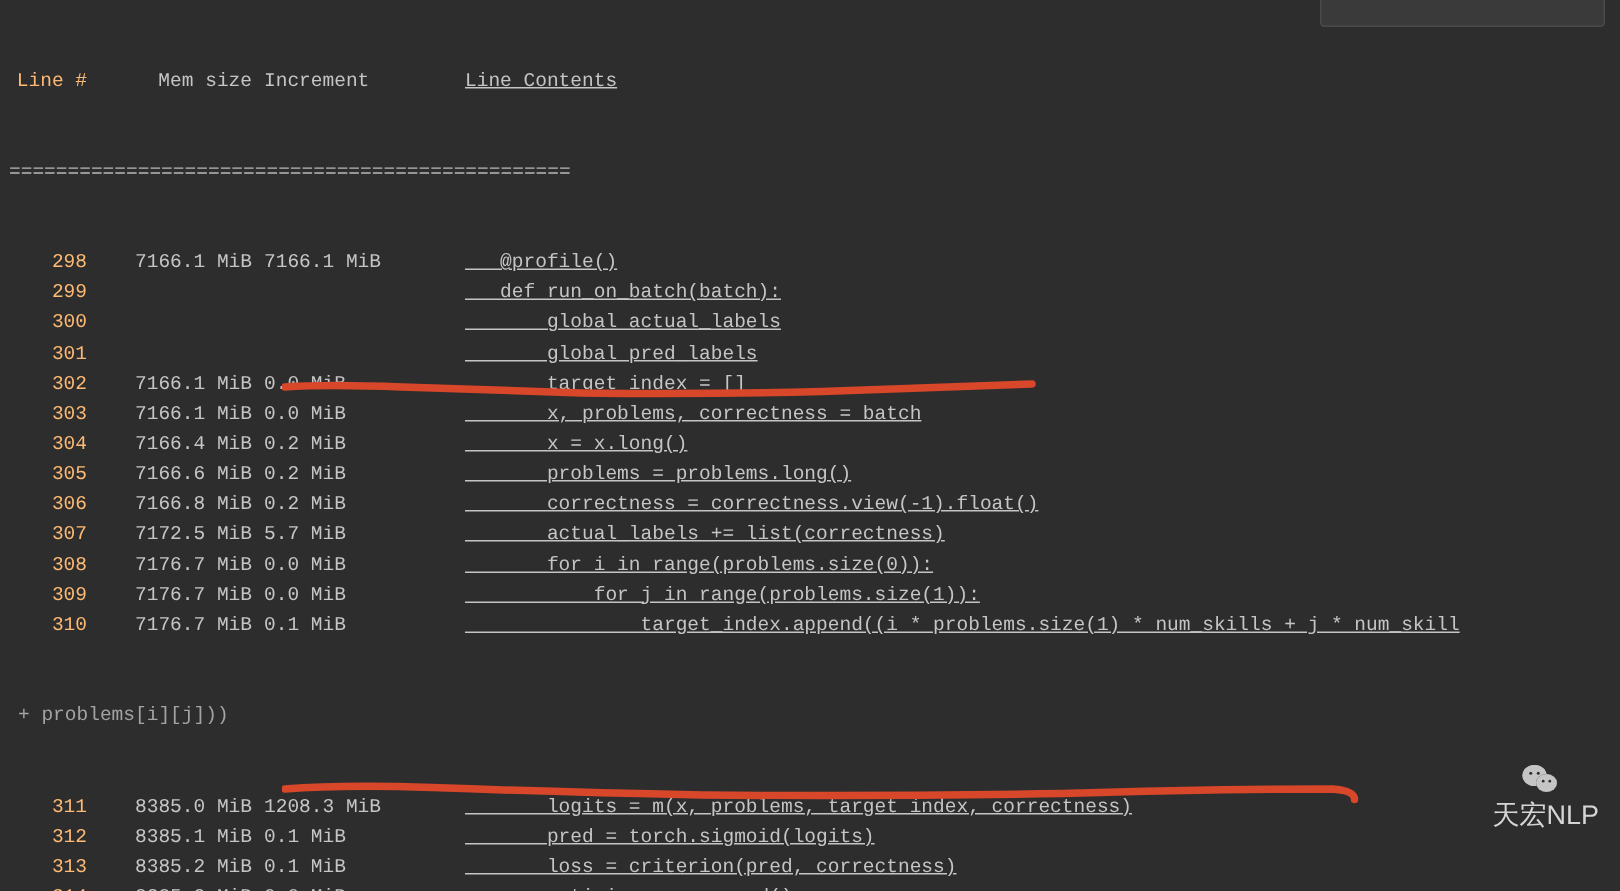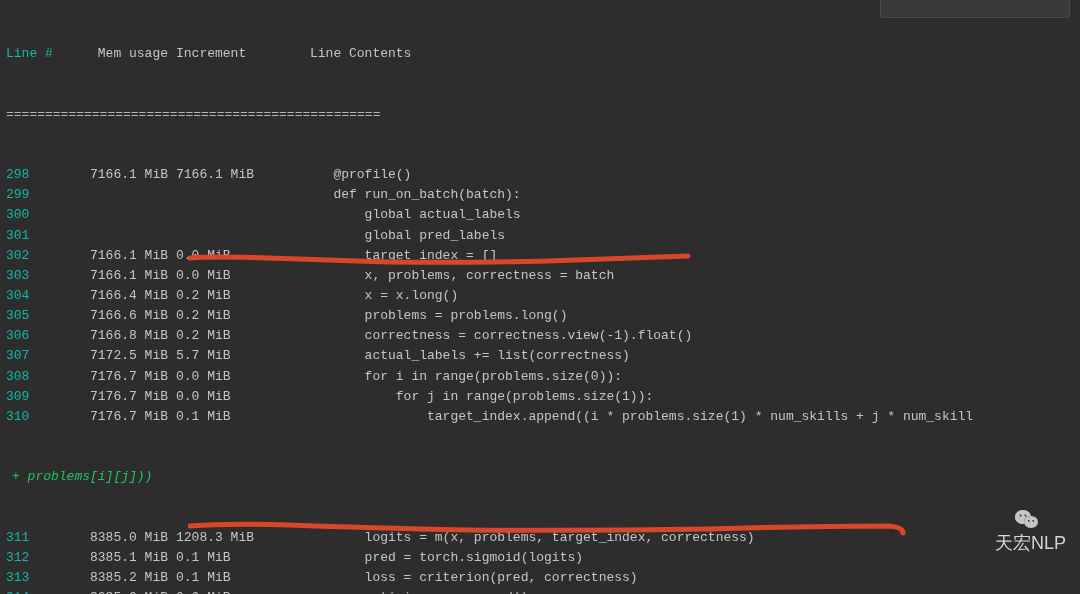--- a/index.html
+++ b/index.html
@@ -26,46 +26,46 @@
       color: #b5b5b5;
     }
     .divider {
       color: #b5b5b5;
     }
     .row {
       display: flex;
     }
     .col-line {
       width: 60px;
-      text-align: left;
+      text-align: right;
       padding-right: 8px;
-      color: #14b8a6;
+      color: #fdba74;
     }
     .col-mem {
       width: 110px;
       text-align: right;
       padding-right: 8px;
       color: #c5c5c5;
     }
     .col-incr {
       width: 110px;
       text-align: left;
       padding-right: 8px;
       color: #c5c5c5;
     }
     .col-content {
       flex: 1;
       padding-left: 24px;
       color: #c5c5c5;
       white-space: pre;
+      text-decoration: underline;
     }
     .continuation {
       padding-left: 6px;
-      color: #22c55e;
-      font-style: italic;
+      color: #a3a3a3;
     }
     .annotation {
       position: absolute;
       pointer-events: none;
     }
     .underline-1 {
       top: 252px;
       left: 188px;
       width: 520px;
       height: 20px;
@@ -113,21 +113,21 @@
     }
   </style>
 </head>
 <body>
 
 <div class="search-box"></div>
 
 <div class="terminal">
   <div class="row header">
     <span class="col-line">Line #</span>
-    <span class="col-mem">Mem usage</span>
+    <span class="col-mem">Mem size</span>
     <span class="col-incr">Increment</span>
     <span class="col-content">Line Contents</span>
   </div>
   <div class="divider">================================================</div>
   <div id="rows-container"><div class="row"><span class="col-line">298</span><span class="col-mem">7166.1 MiB</span><span class="col-incr">7166.1 MiB</span><span class="col-content">   @profile()</span></div><div class="row"><span class="col-line">299</span><span class="col-mem"></span><span class="col-incr"></span><span class="col-content">   def run_on_batch(batch):</span></div><div class="row"><span class="col-line">300</span><span class="col-mem"></span><span class="col-incr"></span><span class="col-content">       global actual_labels</span></div><div class="row"><span class="col-line">301</span><span class="col-mem"></span><span class="col-incr"></span><span class="col-content">       global pred_labels</span></div><div class="row"><span class="col-line">302</span><span class="col-mem">7166.1 MiB</span><span class="col-incr">0.0 MiB</span><span class="col-content">       target_index = []</span></div><div class="row"><span class="col-line">303</span><span class="col-mem">7166.1 MiB</span><span class="col-incr">0.0 MiB</span><span class="col-content">       x, problems, correctness = batch</span></div><div class="row"><span class="col-line">304</span><span class="col-mem">7166.4 MiB</span><span class="col-incr">0.2 MiB</span><span class="col-content">       x = x.long()</span></div><div class="row"><span class="col-line">305</span><span class="col-mem">7166.6 MiB</span><span class="col-incr">0.2 MiB</span><span class="col-content">       problems = problems.long()</span></div><div class="row"><span class="col-line">306</span><span class="col-mem">7166.8 MiB</span><span class="col-incr">0.2 MiB</span><span class="col-content">       correctness = correctness.view(-1).float()</span></div><div class="row"><span class="col-line">307</span><span class="col-mem">7172.5 MiB</span><span class="col-incr">5.7 MiB</span><span class="col-content">       actual_labels += list(correctness)</span></div><div class="row"><span class="col-line">308</span><span class="col-mem">7176.7 MiB</span><span class="col-incr">0.0 MiB</span><span class="col-content">       for i in range(problems.size(0)):</span></div><div class="row"><span class="col-line">309</span><span class="col-mem">7176.7 MiB</span><span class="col-incr">0.0 MiB</span><span class="col-content">           for j in range(problems.size(1)):</span></div><div class="row"><span class="col-line">310</span><span class="col-mem">7176.7 MiB</span><span class="col-incr">0.1 MiB</span><span class="col-content">               target_index.append((i * problems.size(1) * num_skills + j * num_skill</span></div></div>
   <div class="continuation">+ problems[i][j]))</div>
   <div id="rows-container-2"><div class="row"><span class="col-line">311</span><span class="col-mem">8385.0 MiB</span><span class="col-incr">1208.3 MiB</span><span class="col-content">       logits = m(x, problems, target_index, correctness)</span></div><div class="row"><span class="col-line">312</span><span class="col-mem">8385.1 MiB</span><span class="col-incr">0.1 MiB</span><span class="col-content">       pred = torch.sigmoid(logits)</span></div><div class="row"><span class="col-line">313</span><span class="col-mem">8385.2 MiB</span><span class="col-incr">0.1 MiB</span><span class="col-content">       loss = criterion(pred, correctness)</span></div><div class="row"><span class="col-line">314</span><span class="col-mem">8385.2 MiB</span><span class="col-incr">0.0 MiB</span><span class="col-content">       optimizer.zero_grad()</span></div></div>
 </div>
 
 <div class="annotation underline-1">

